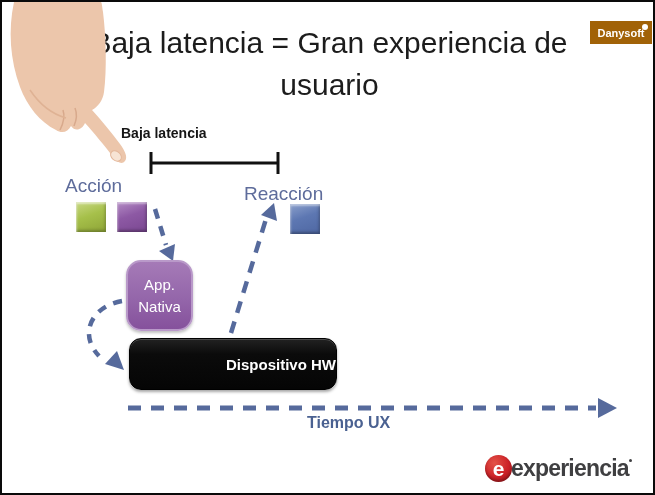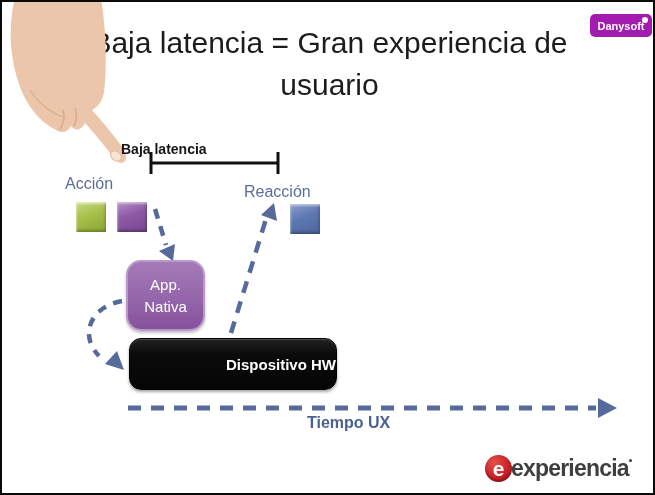--- a/index.html
+++ b/index.html
@@ -7,34 +7,34 @@
     position:relative;width:655px;height:495px;box-sizing:border-box;
     background:#fff;border:2px solid #0a0a0a;overflow:hidden;
   }
   
   .title{
     position:absolute;left:50px;top:20px;width:555px;
     font-size:30px;line-height:42px;color:#1c1c1c;text-align:center;
   }
   
   .danysoft{
-    position:absolute;left:588px;top:12px;width:62px;height:23px;
-    background:#a21caf;border-radius:5px;color:#fff;
+    position:absolute;left:588px;top:19px;width:62px;height:23px;
+    background:#a16207;border-radius:0;color:#fff;
     font-size:11px;font-weight:bold;display:flex;align-items:center;justify-content:center;
   }
   .danysoft-mark{
     position:absolute;right:4px;top:3px;width:6px;height:6px;border-radius:50%;
     background:#fff;
   }
   
   .latency-label{
-    position:absolute;left:119px;top:123px;font-size:14px;font-weight:600;color:#151515;margin-top:16px;
+    position:absolute;left:119px;top:123px;font-size:14px;font-weight:600;color:#151515;
   }
   
-  .lbl{position:absolute;font-size:16px;color:#5e6c9b;}
+  .lbl{position:absolute;font-size:19px;color:#5e6c9b;}
   .lbl-accion{left:63px;top:173px;}
   .lbl-reaccion{left:242px;top:181px;}
   
   .sq{position:absolute;width:30px;height:30px;}
   .sq-green{
     left:74px;top:200px;
     background:linear-gradient(160deg,#c8d883 0%,#a6c04a 45%,#8ea437 100%);
     box-shadow:inset 1px 2px 2px rgba(255,255,255,.55), inset -1px -2px 3px rgba(0,0,0,.25);
   }
   .sq-purple{
@@ -42,21 +42,21 @@
     background:linear-gradient(160deg,#b48cc5 0%,#8d59a4 45%,#7a4791 100%);
     box-shadow:inset 1px 2px 2px rgba(255,255,255,.45), inset -1px -2px 3px rgba(0,0,0,.3);
   }
   .sq-blue{
     left:288px;top:202px;
     background:linear-gradient(160deg,#8ba0cc 0%,#5d77b2 45%,#4e67a2 100%);
     box-shadow:inset 1px 2px 2px rgba(255,255,255,.45), inset -1px -2px 3px rgba(0,0,0,.3);
   }
   
   .app-box{
-    position:absolute;left:124px;top:258px;width:79px;height:71px;box-sizing:border-box;
+    position:absolute;left:124px;top:258px;width:67px;height:71px;box-sizing:border-box;
     border-radius:15px;border:2px solid #b999c9;
     background:linear-gradient(180deg,#a57ab7 0%,#9466aa 55%,#85519c 100%);
     color:#fff;font-size:15px;line-height:22px;text-align:center;
     display:flex;align-items:center;justify-content:center;padding:2px 6px;
     box-shadow:0 2px 3px rgba(0,0,0,.25);
   }
   
   .hw-box{
     position:absolute;left:127px;top:336px;width:208px;height:52px;box-sizing:border-box;
     border-radius:12px;border:1px solid #000;

